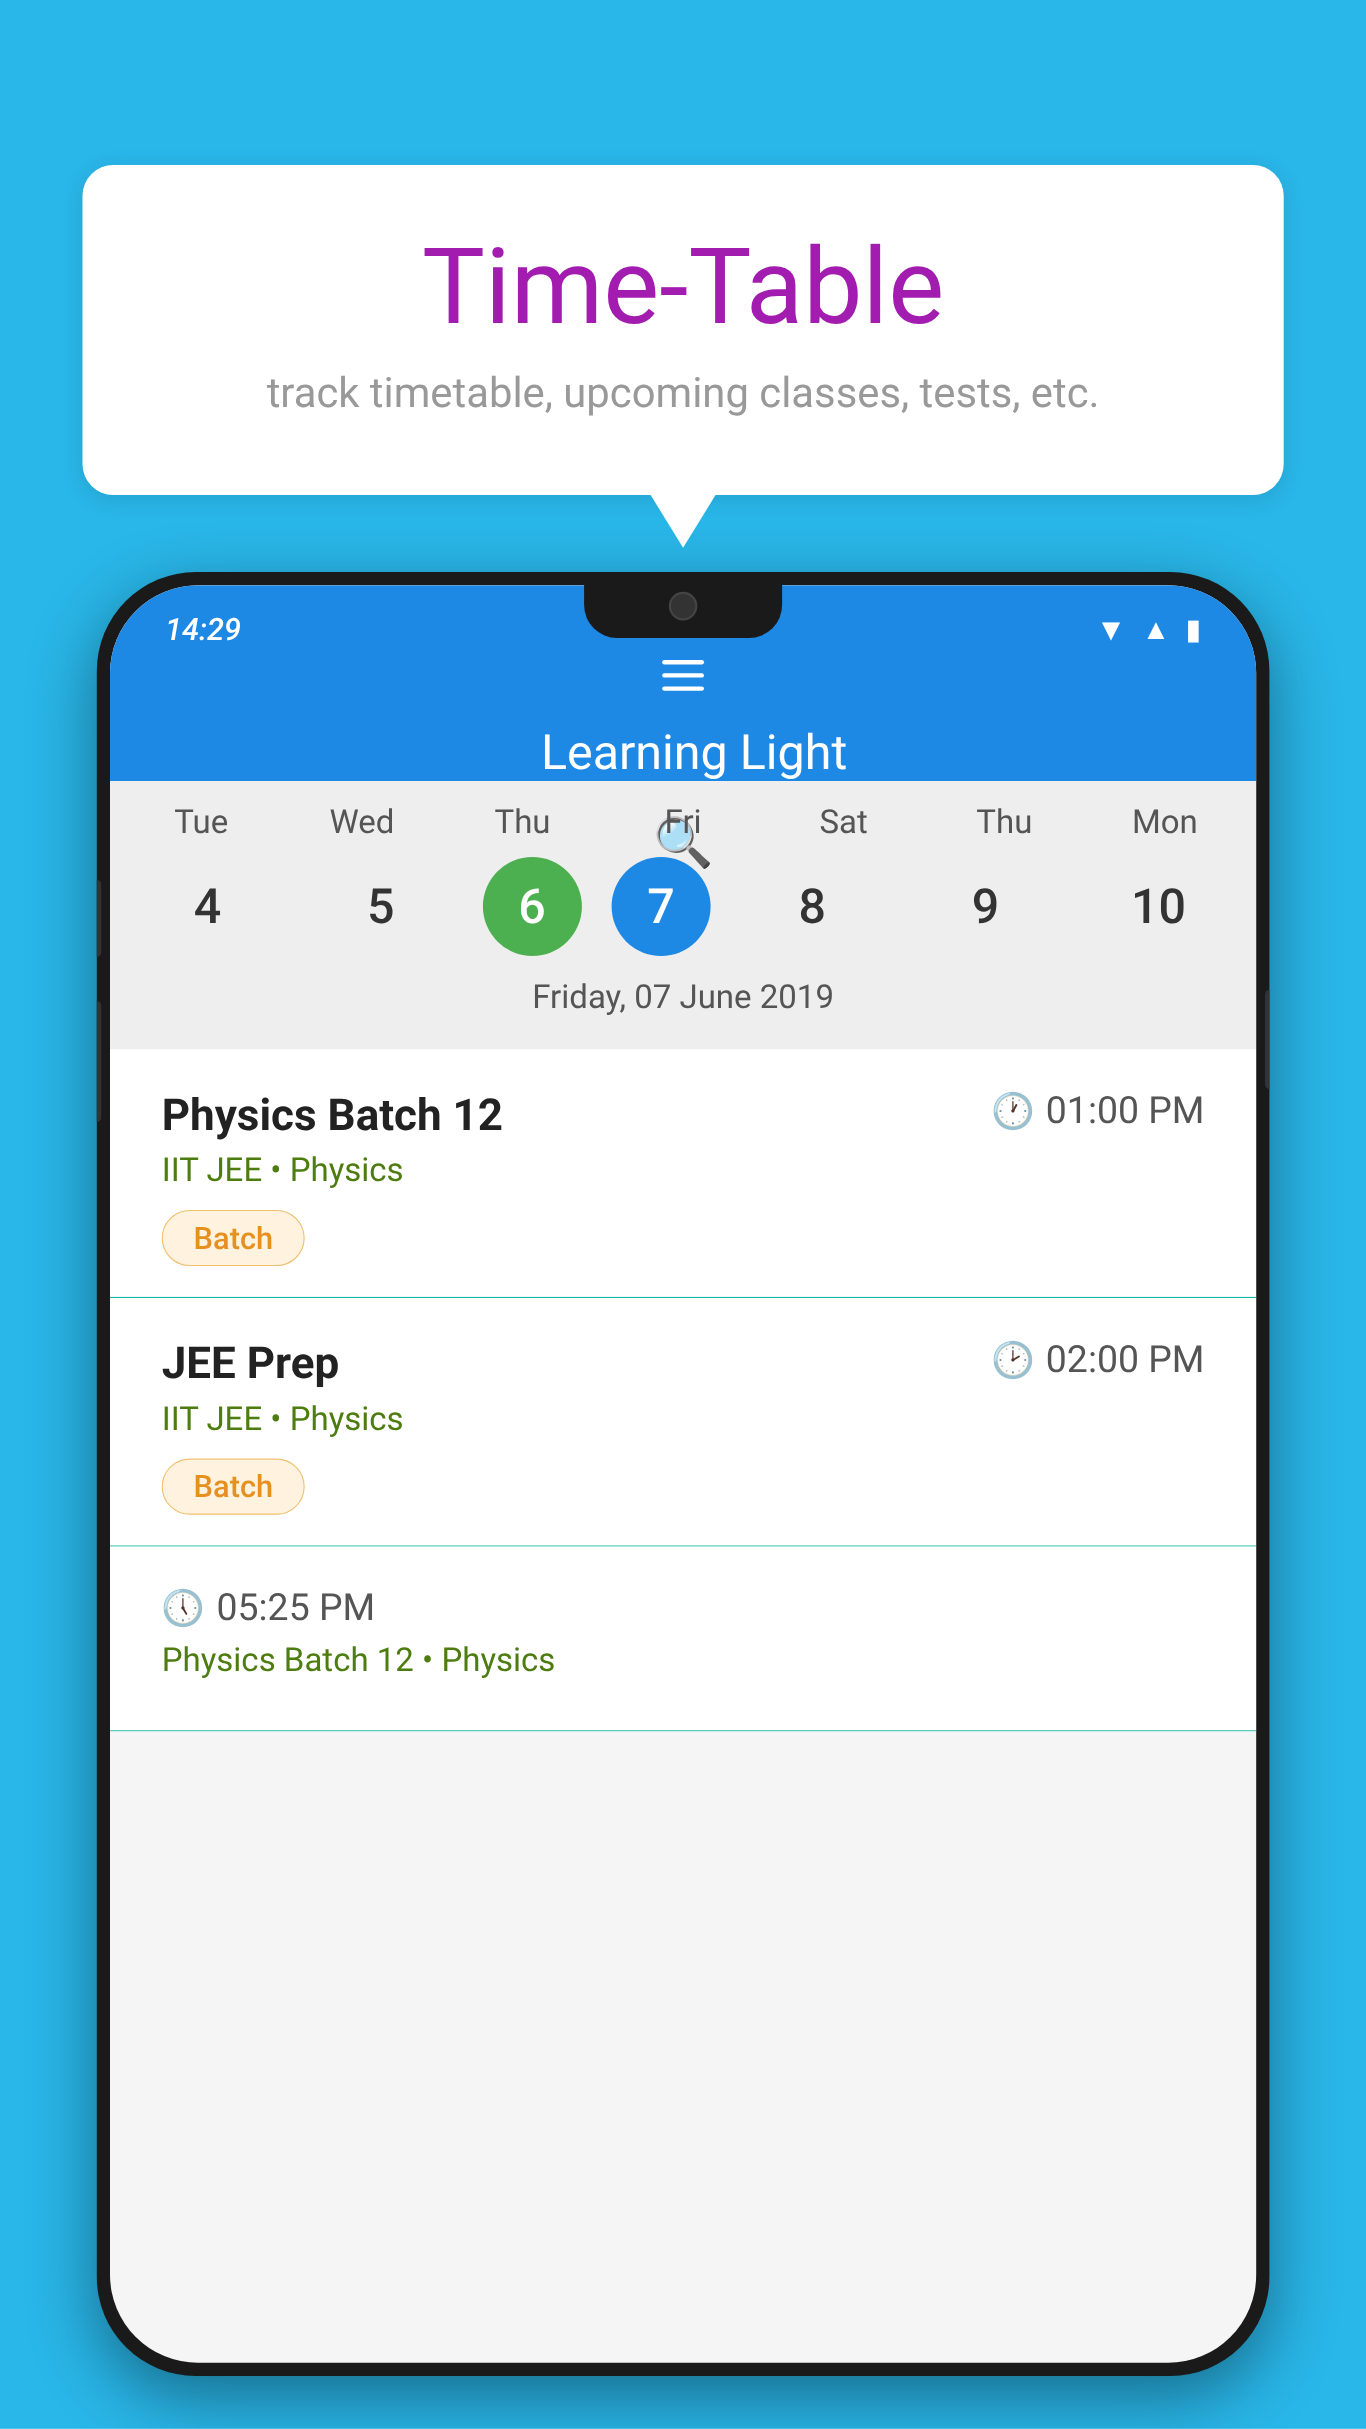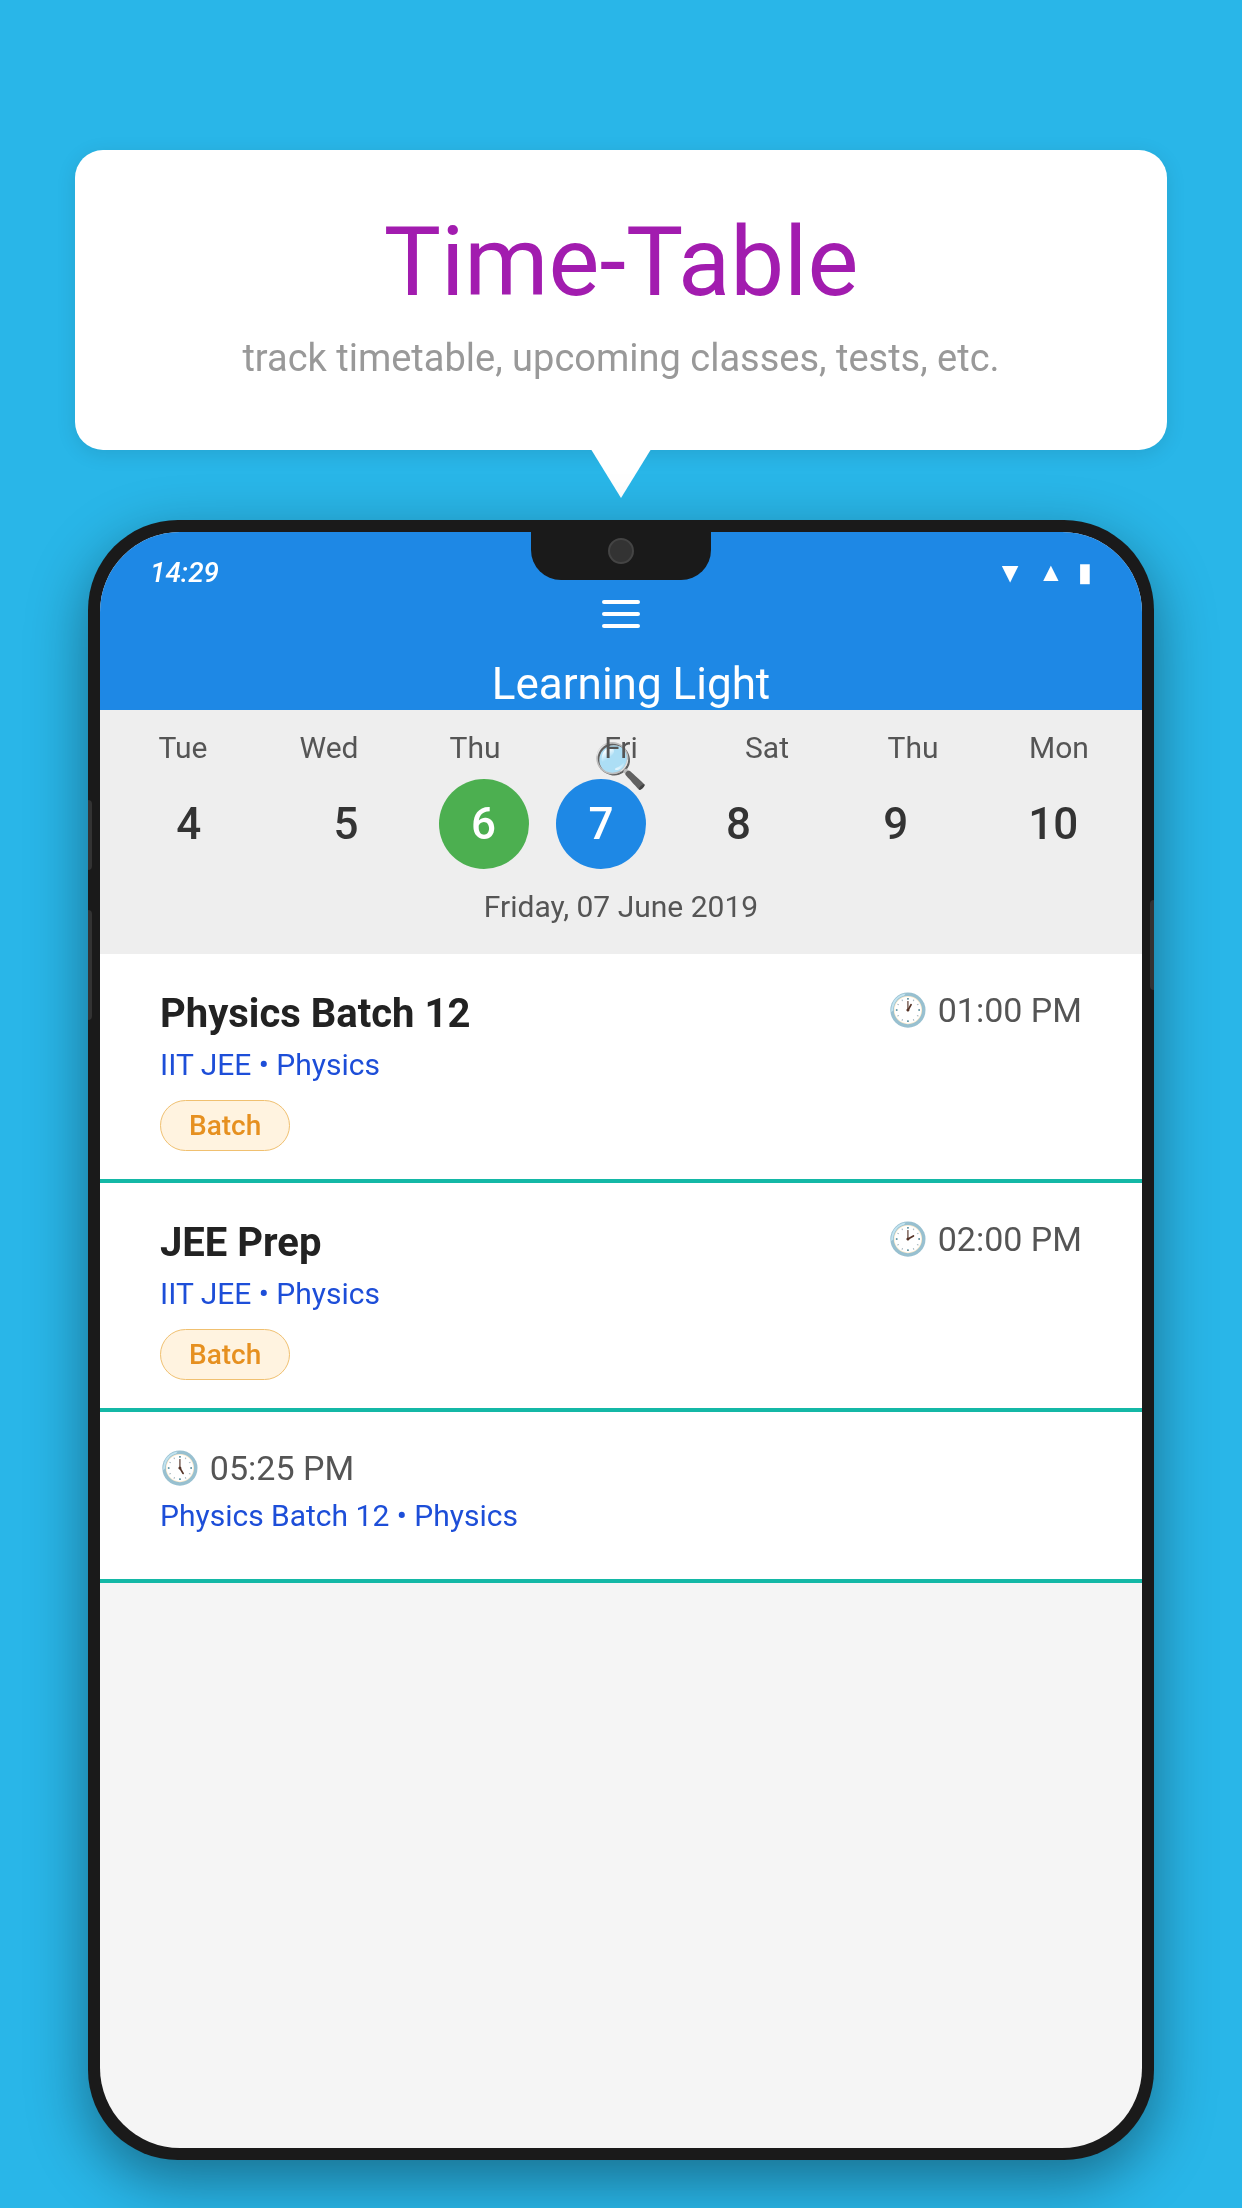--- a/index.html
+++ b/index.html
@@ -240,22 +240,22 @@
       padding-bottom: 14px;
     }
 
     
     .schedule-list {
       background: white;
       overflow-y: auto;
     }
 
     .schedule-item {
-      padding: 36px 60px 28px;
-      border-bottom: 4px solid #14b8a6;
+      padding: 36px 47px 28px;
+      border-bottom: 1px solid #14b8a6;
       background: white;
     }
 
     .schedule-item-header {
       display: flex;
       justify-content: space-between;
       align-items: flex-start;
       margin-bottom: 10px;
     }
 
@@ -273,21 +273,21 @@
       color: #555;
     }
 
     .clock-icon {
       font-size: 32px;
       color: #888;
     }
 
     .schedule-subtitle {
       font-size: 30px;
-      color: #1d4ed8;
+      color: #4d7c0f;
       margin-bottom: 18px;
     }
 
     .batch-tag {
       display: inline-block;
       background: #FFF3E0;
       color: #E69020;
       border: 1.5px solid #F0C070;
       border-radius: 30px;
       padding: 8px 28px;

